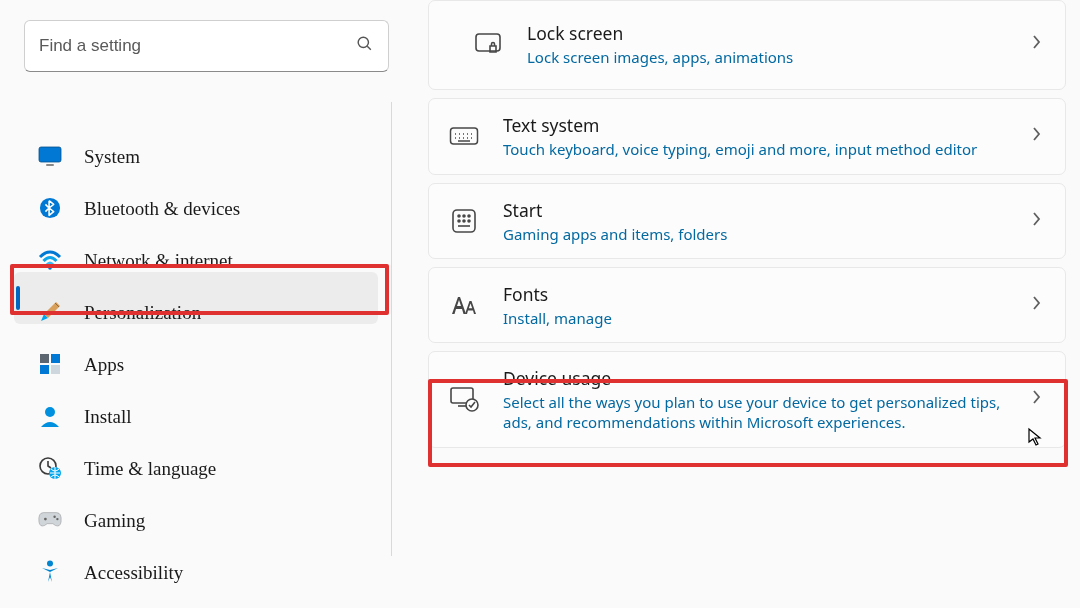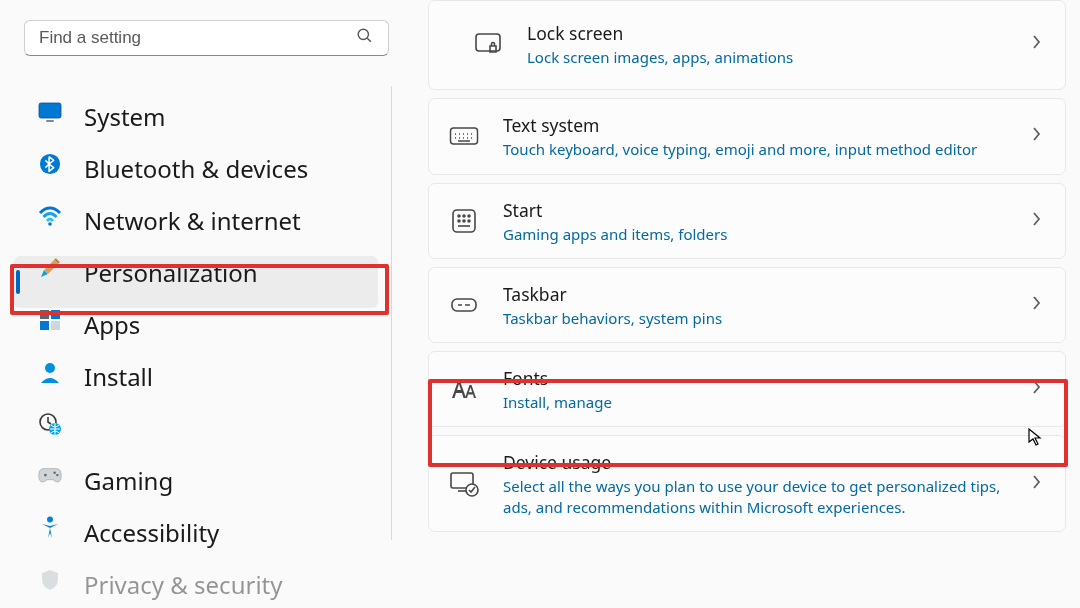--- a/index.html
+++ b/index.html
@@ -21,21 +21,21 @@
     .sidebar {
       width: 406px;
       padding: 20px 10px 0 14px;
       position: relative;
     }
     .search-wrap { padding: 0 10px 8px 10px; }
     .search {
       display: flex;
       align-items: center;
       width: 365px;
-      height: 36px;
+      height: 52px;
       background: #ffffff;
       border: 1px solid #cfcfcf;
       border-bottom: 1.5px solid #8a8a8a;
       border-radius: 6px;
       padding: 0 14px;
       color: #5a5a5a;
     }
     .search input {
       flex: 1;
       border: none;
@@ -54,28 +54,29 @@
     .nav-scroll-line {
       position: absolute;
       right: 4px;
       top: -14px;
       bottom: 80px;
       width: 1px;
       background: #d9d9d9;
     }
     .nav-item {
       display: flex;
-      align-items: flex-start;
+      align-items: flex-end;
       height: 52px;
       padding-left: 24px;
-      font-size: 24px;
+      font-size: 19px;
       border-radius: 6px;
       cursor: pointer;
       position: relative;
       margin-right: 18px;
+      font-family: Liberation Serif, serif;
     }
     .nav-item.active {
       background: #ececec;
     }
     .nav-item.active::before {
       content: "";
       position: absolute;
       left: 2px;
       top: 14px;
       bottom: 14px;
@@ -255,20 +256,21 @@
 
       <div class="nav-item">
         <span class="nav-icon">
           <svg width="24" height="24" viewBox="0 0 24 24">
               <circle cx="10" cy="10" r="8" fill="none" stroke="#3a3a3a" stroke-width="1.6"></circle>
               <path d="M10 5 V10 L13 12" stroke="#3a3a3a" stroke-width="1.6" fill="none"></path>
               <circle cx="17" cy="17" r="6" fill="#00a6ed"></circle>
               <path d="M12 17 H22 M17 11 V23 M13 13 Q17 17 21 13 M13 21 Q17 17 21 21" stroke="#fff" stroke-width="1" fill="none"></path>
             </svg>
         </span>
+        <span class="nav-label">Time &amp; language</span>
       </div>
 
       <div class="nav-item">
         <span class="nav-icon">
           <svg width="26" height="18" viewBox="0 0 26 18">
               <path d="M6 1 H20 Q26 1 25 11 Q24 17 19 15 L16 13 H10 L7 15 Q2 17 1 11 Q0 1 6 1 Z" fill="#d0d5da" stroke="#888" stroke-width="0.5"></path>
               <circle cx="8" cy="8" r="1.5" fill="#666"></circle>
               <circle cx="18" cy="5.5" r="1.3" fill="#666"></circle>
               <circle cx="21" cy="8" r="1.3" fill="#666"></circle>
             </svg>
@@ -355,37 +357,20 @@
           <div class="card-title">Start</div>
           <div class="card-sub">Gaming apps and items, folders</div>
         </div>
         <span class="chev">
           <svg width="12" height="16" viewBox="0 0 12 16" fill="none" stroke="#5f5f5f" stroke-width="1.8">
               <path d="M4 2 L9 8 L4 14"></path>
             </svg>
         </span>
       </div>
 
-      <div class="card">
-        <span class="card-icon">
-          <svg width="28" height="20" viewBox="0 0 28 20" fill="none" stroke="#474747" stroke-width="1.6">
-              <rect x="2" y="4" width="24" height="12" rx="5"></rect>
-              <path d="M8 10 h4 M15 10 h5"></path>
-            </svg>
-        </span>
-        <div class="card-text">
-          <div class="card-title">Taskbar</div>
-          <div class="card-sub">Taskbar behaviors, system pins</div>
-        </div>
-        <span class="chev">
-          <svg width="12" height="16" viewBox="0 0 12 16" fill="none" stroke="#5f5f5f" stroke-width="1.8">
-              <path d="M4 2 L9 8 L4 14"></path>
-            </svg>
-        </span>
-      </div>
 
       <div class="card">
         <span class="card-icon">
           <svg width="30" height="24" viewBox="0 0 30 24" fill="#474747">
               <path d="M3 21 L9 4 H11 L17 21 H14.5 L13 16 H7 L5.5 21 Z M8 13 H12 L10 7 Z"></path>
               <path d="M16 21 L20.5 8 H22.5 L27 21 H25 L24 17.5 H19 L18 21 Z M19.8 15.2 H23.2 L21.5 10.5 Z"></path>
             </svg>
         </span>
         <div class="card-text">
           <div class="card-title">Fonts</div>

